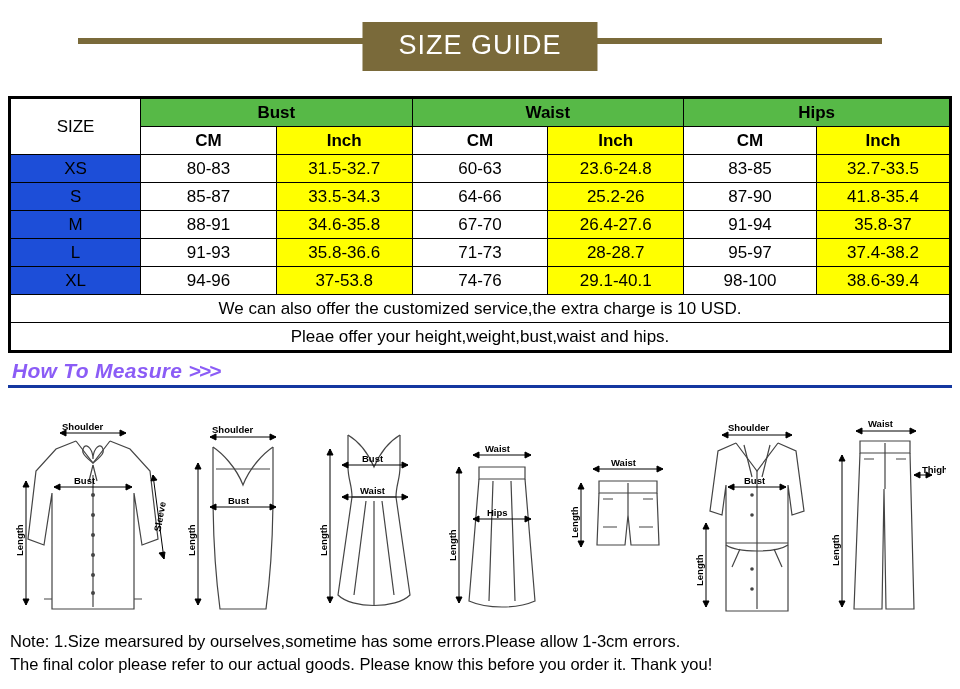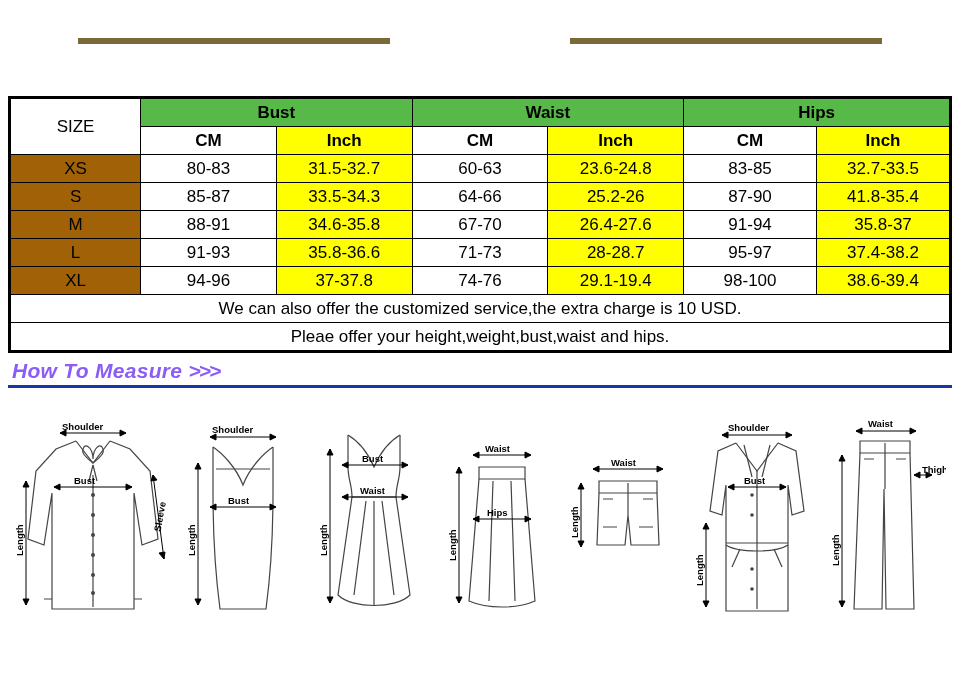--- a/index.html
+++ b/index.html
@@ -72,21 +72,21 @@
     font-weight: normal;
   }
   th.unit {
     background: #ffffff;
     font-weight: bold;
     font-size: 17px;
   }
   th.unit.inch, td.inch {
     background: #ffff00;
   }
-  td.sz { background: #a16207; }
+  td.sz { background: #1d4ed8; }
 
   .note-row td {
     text-align: left;
     font-size: 17px;
     padding-left: 5px;
     height: 26px;
     background: #ffffff;
   }
 
   
@@ -129,20 +129,21 @@
     line-height: 1.42;
   }
   .notes div { white-space: nowrap; }
 </style>
 </head>
 <body>
 
 <div class="header">
   <div class="header-rule left"></div>
   <div class="header-rule right"></div>
+  <div class="header-title">SIZE GUIDE</div>
 </div>
 
 <div class="table-wrap">
   <table class="size">
     <colgroup>
       <col style="width:13.8%">
       <col style="width:14.4%">
         <col style="width:14.4%">
       <col style="width:14.4%">
         <col style="width:14.4%">
@@ -197,23 +198,23 @@
       <td>91-93</td>
       <td class="inch">35.8-36.6</td>
       <td>71-73</td>
       <td class="inch">28-28.7</td>
       <td>95-97</td>
       <td class="inch">37.4-38.2</td>
     </tr>
     <tr>
       <td class="sz">XL</td>
       <td>94-96</td>
-      <td class="inch">37-37.8</td>
+      <td class="inch">37-53.8</td>
       <td>74-76</td>
-      <td class="inch">29.1-19.4</td>
+      <td class="inch">29.1-40.1</td>
       <td>98-100</td>
       <td class="inch">38.6-39.4</td>
     </tr>
 
     <tr class="note-row">
       <td colspan="7">We can also offer the customized service,the extra charge is 10 USD.</td>
     </tr>
     <tr class="note-row">
       <td colspan="7">Pleae offer your height,weight,bust,waist and hips.</td>
     </tr>
@@ -434,13 +435,15 @@
           <text x="94" y="54">Thigh</text>
           <text x="4" y="140" transform="rotate(-90 11 140)">Length</text>
         </g>
       </svg>
     </div>
 
   </div>
 </div>
 
 <div class="notes">
+  <div>Note: 1.Size mearsured by ourselves,sometime has some errors.Please allow 1-3cm errors.</div>
+  <div>The final color please refer to our actual goods. Please know this before you order it. Thank you!</div>
 </div>
 
 </body></html>

